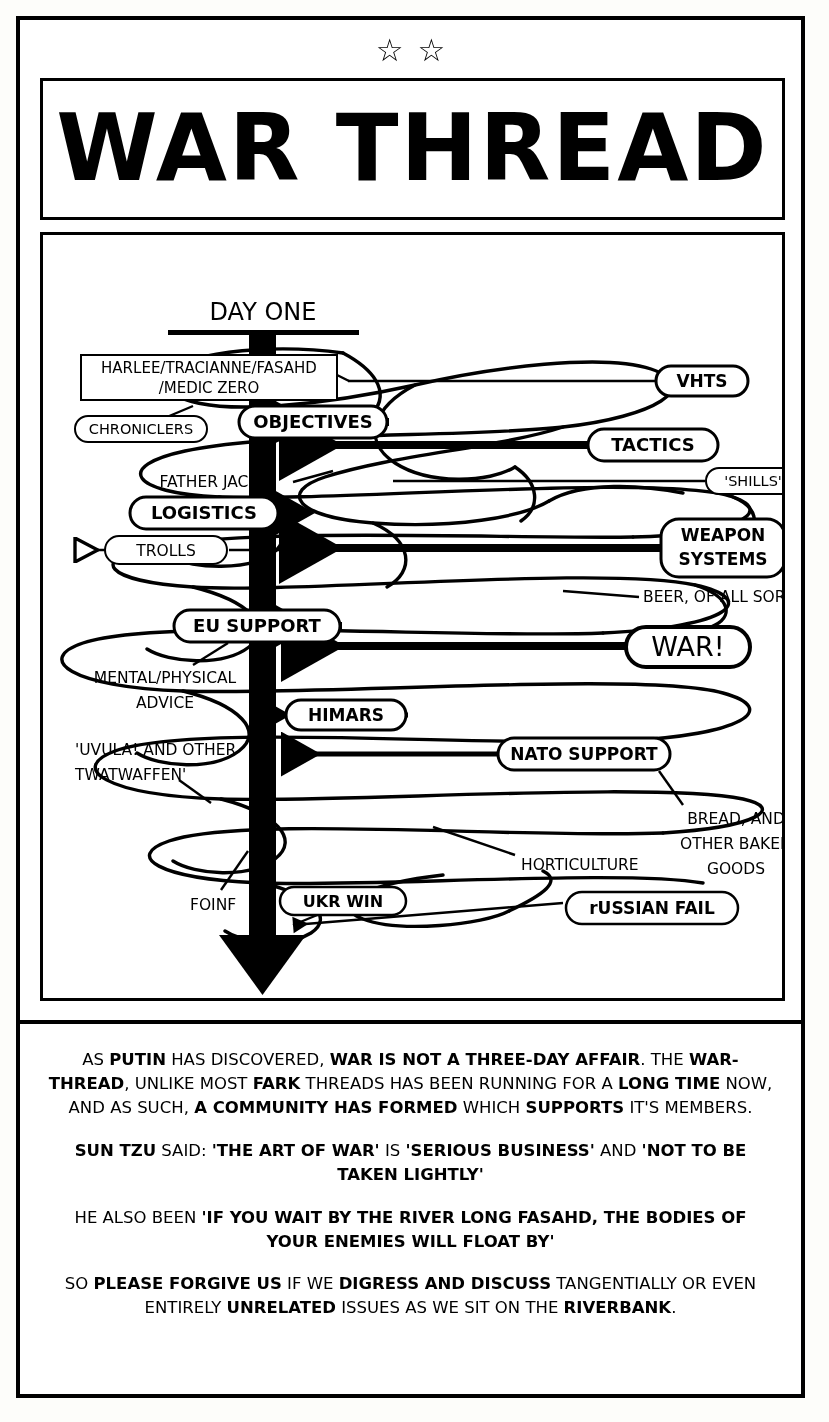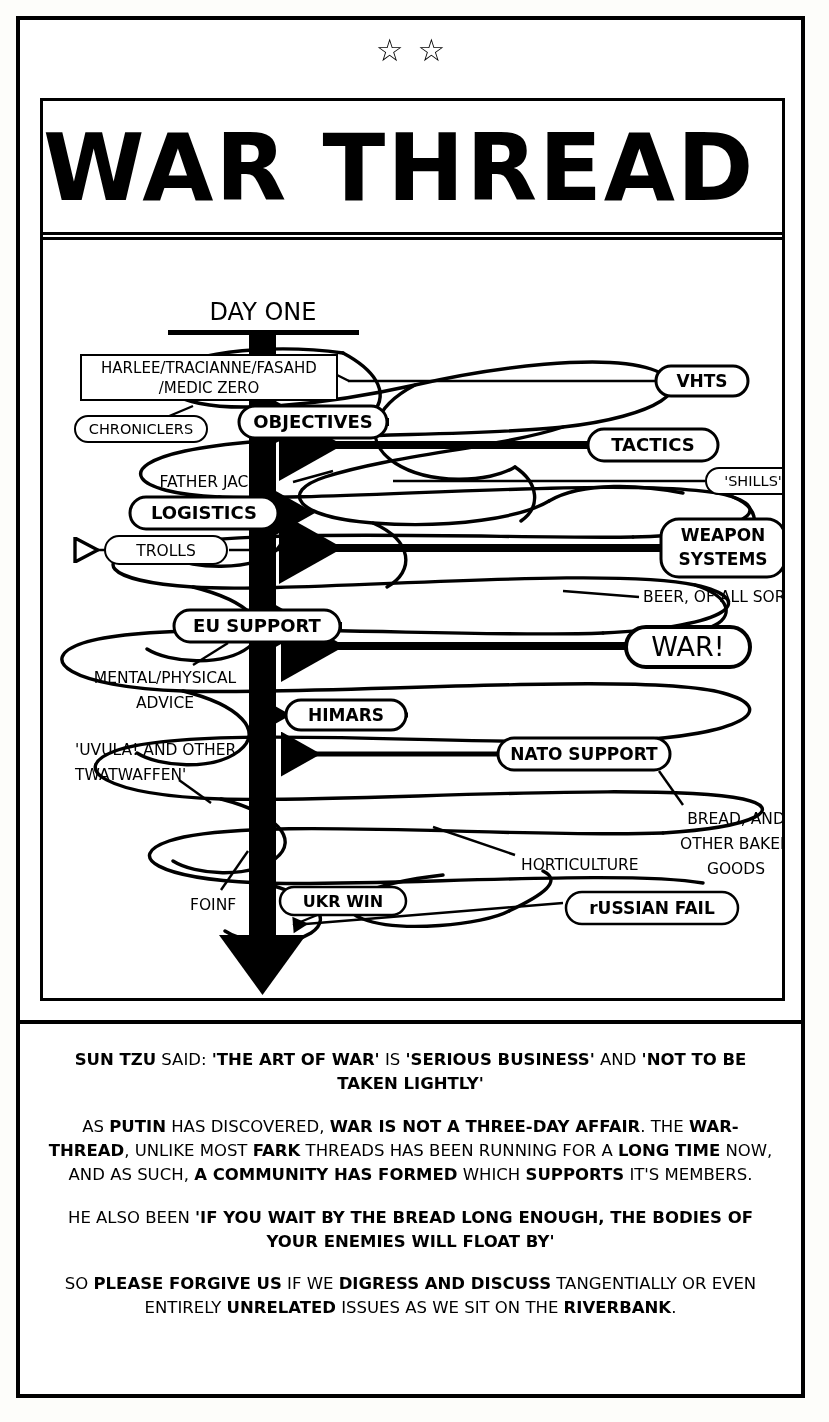--- a/index.html
+++ b/index.html
@@ -46,27 +46,28 @@
     font-size: 32px;
     letter-spacing: 0.5px;
     font-family: "DejaVu Sans", sans-serif;
     white-space: nowrap;
   }
 
   
   #banner {
     position: absolute;
     left: 20px;
-    top: 78px;
+    top: 58px;
     width: 745px;
     height: 142px;
     border: 3px solid #000;
     box-sizing: border-box;
     display: flex;
     align-items: center;
+    justify-content: center;
   }
   #banner-text {
     font-size: 92px;
     font-weight: bold;
     letter-spacing: 2px;
     line-height: 1;
     white-space: nowrap;
   }
 
   
@@ -329,19 +330,19 @@
       </g>
 
       <text class="dg-text" x="220" y="78" text-anchor="middle" font-size="24">DAY ONE</text>
       <text class="dg-text" x="220" y="792" text-anchor="middle" font-size="24">DAY THIS</text>
     </svg>
   </div>
 
   <div id="divider"></div>
 
   <div id="footer-text">
+    <p><span>AS </span><b>PUTIN</b><span> HAS DISCOVERED, </span><b>WAR IS NOT A THREE-DAY AFFAIR</b><span>. THE </span><b>WAR-THREAD</b><span>, UNLIKE MOST </span><b>FARK</b><span> THREADS HAS BEEN RUNNING FOR A </span><b>LONG TIME</b><span> NOW, AND AS SUCH, </span><b>A COMMUNITY HAS FORMED</b><span> WHICH </span><b>SUPPORTS</b><span> IT'S MEMBERS.</span></p>
     <p><b>SUN TZU</b><span> SAID: </span><b>'THE ART OF WAR'</b><span> IS </span><b>'SERIOUS BUSINESS'</b><span> AND </span><b>'NOT TO BE TAKEN LIGHTLY'</b></p>
-    <p><span>AS </span><b>PUTIN</b><span> HAS DISCOVERED, </span><b>WAR IS NOT A THREE-DAY AFFAIR</b><span>. THE </span><b>WAR-THREAD</b><span>, UNLIKE MOST </span><b>FARK</b><span> THREADS HAS BEEN RUNNING FOR A </span><b>LONG TIME</b><span> NOW, AND AS SUCH, </span><b>A COMMUNITY HAS FORMED</b><span> WHICH </span><b>SUPPORTS</b><span> IT'S MEMBERS.</span></p>
-    <p><span>HE ALSO BEEN </span><b>'IF YOU WAIT BY THE BREAD LONG ENOUGH, THE BODIES OF YOUR ENEMIES WILL FLOAT BY'</b></p>
+    <p><span>HE ALSO BEEN </span><b>'IF YOU WAIT BY THE RIVER LONG FASAHD, THE BODIES OF YOUR ENEMIES WILL FLOAT BY'</b></p>
     <p><span>SO </span><b>PLEASE FORGIVE US</b><span> IF WE </span><b>DIGRESS AND DISCUSS</b><span> TANGENTIALLY OR EVEN ENTIRELY </span><b>UNRELATED</b><span> ISSUES AS WE SIT ON THE </span><b>RIVERBANK</b><span>.</span></p>
   </div>
 
 </div>
 
 </body></html>

